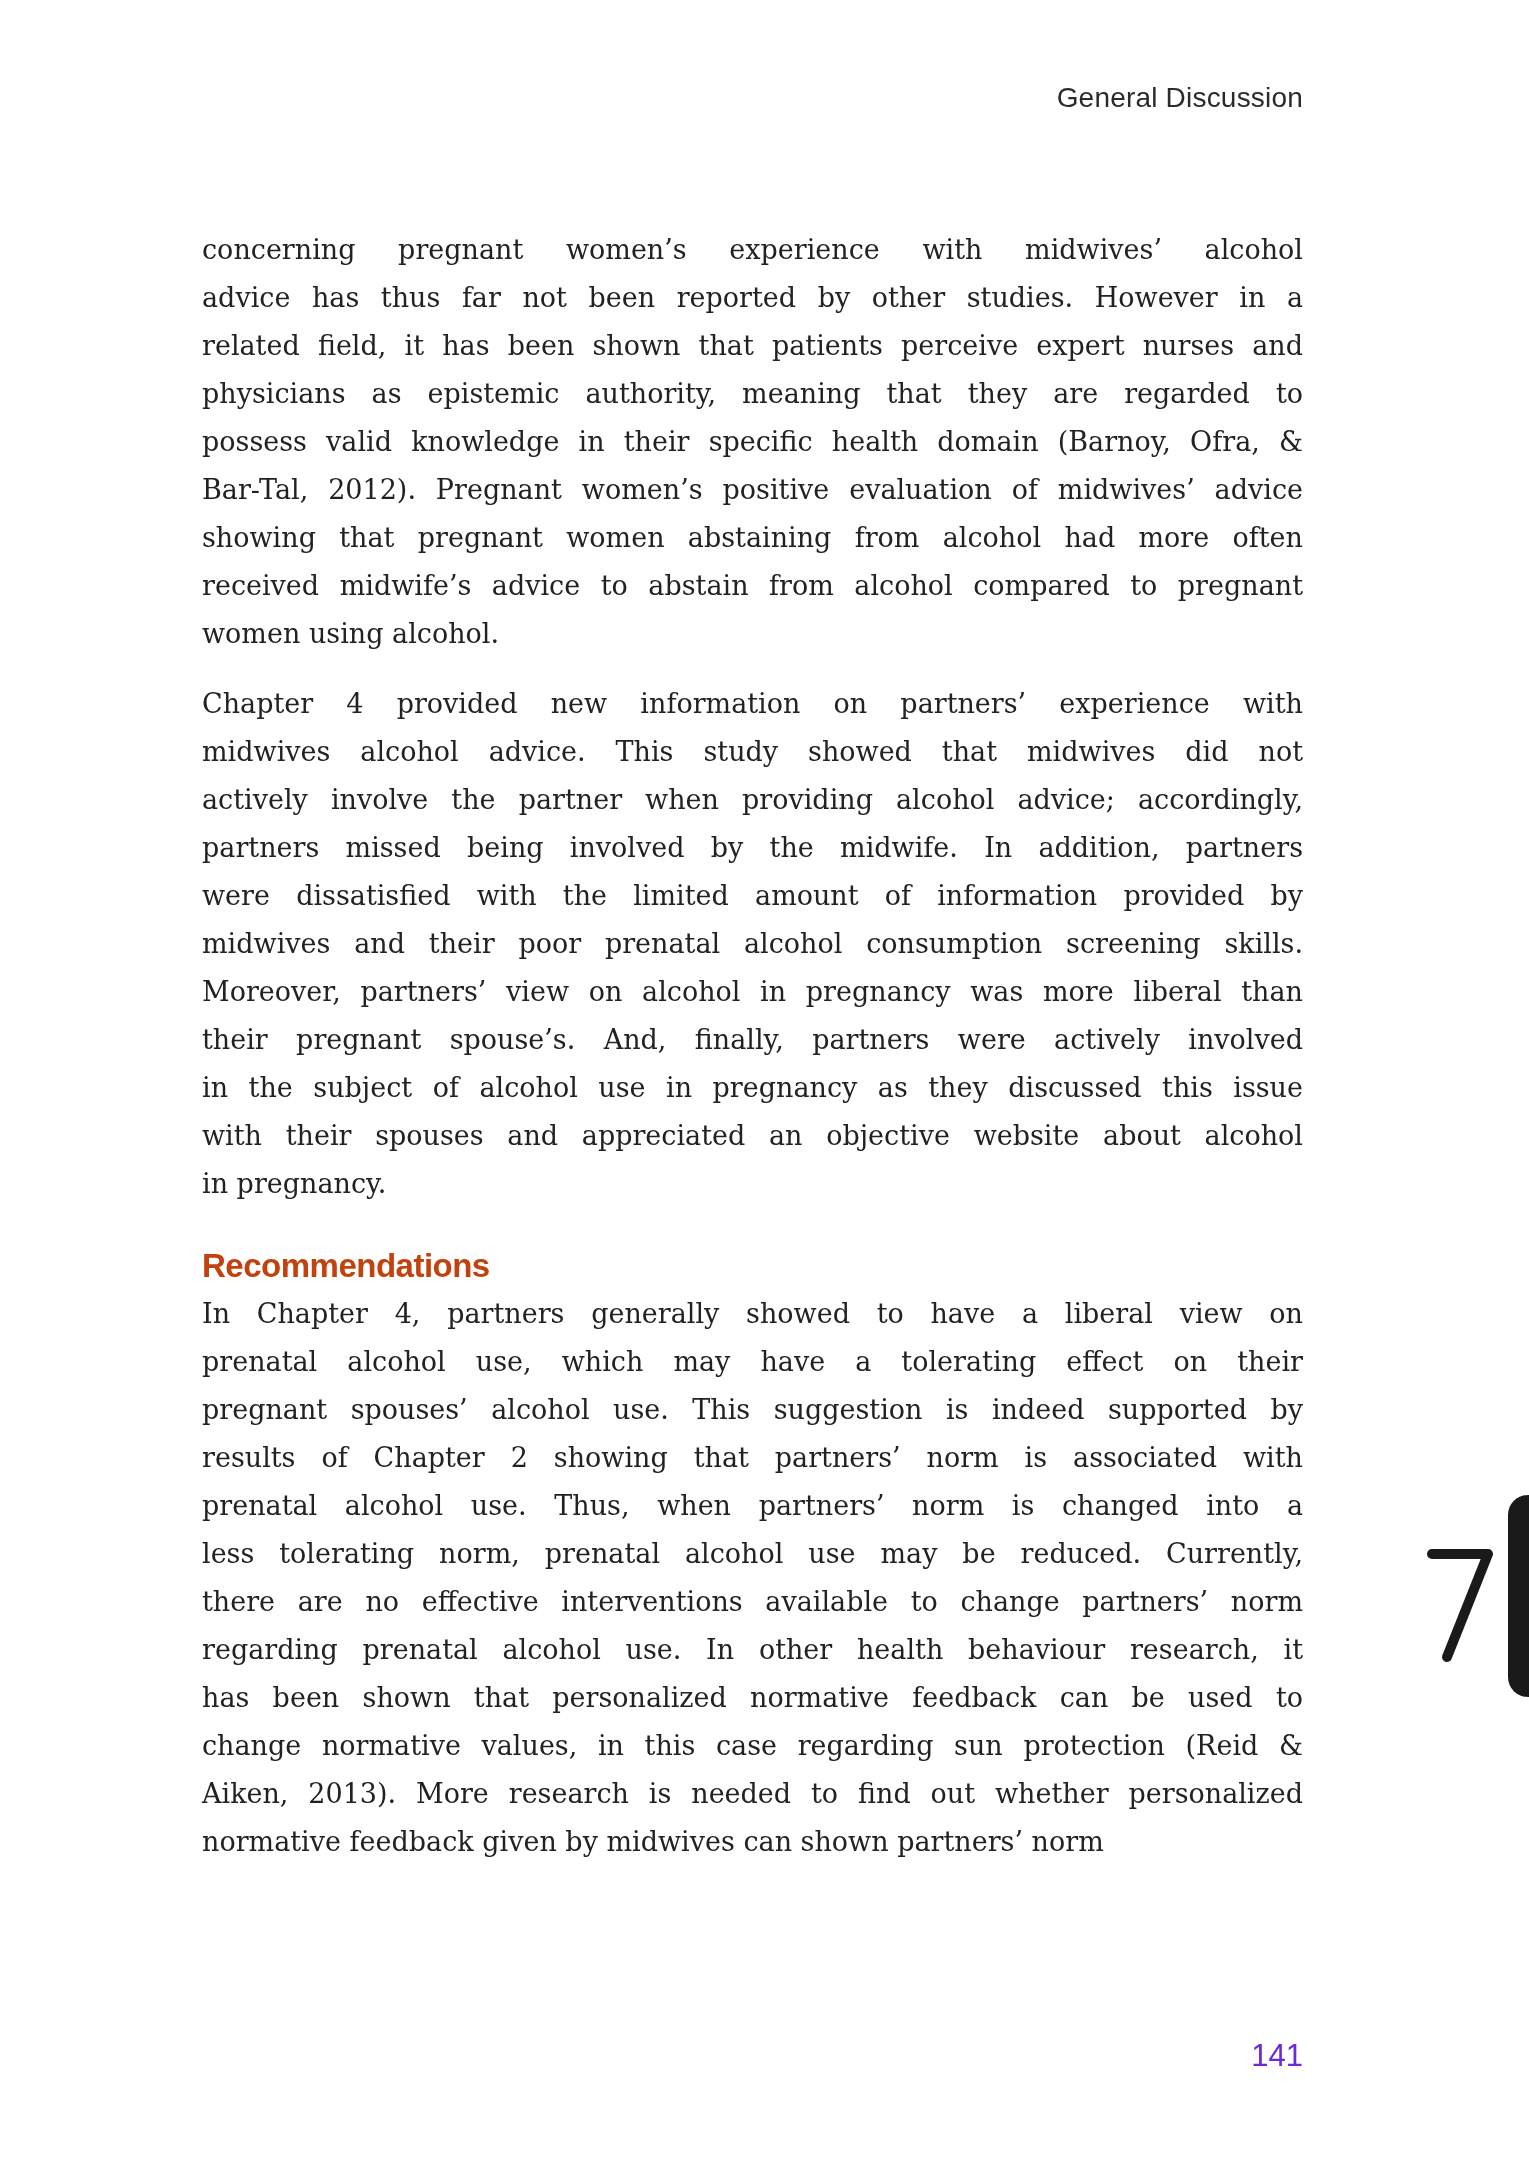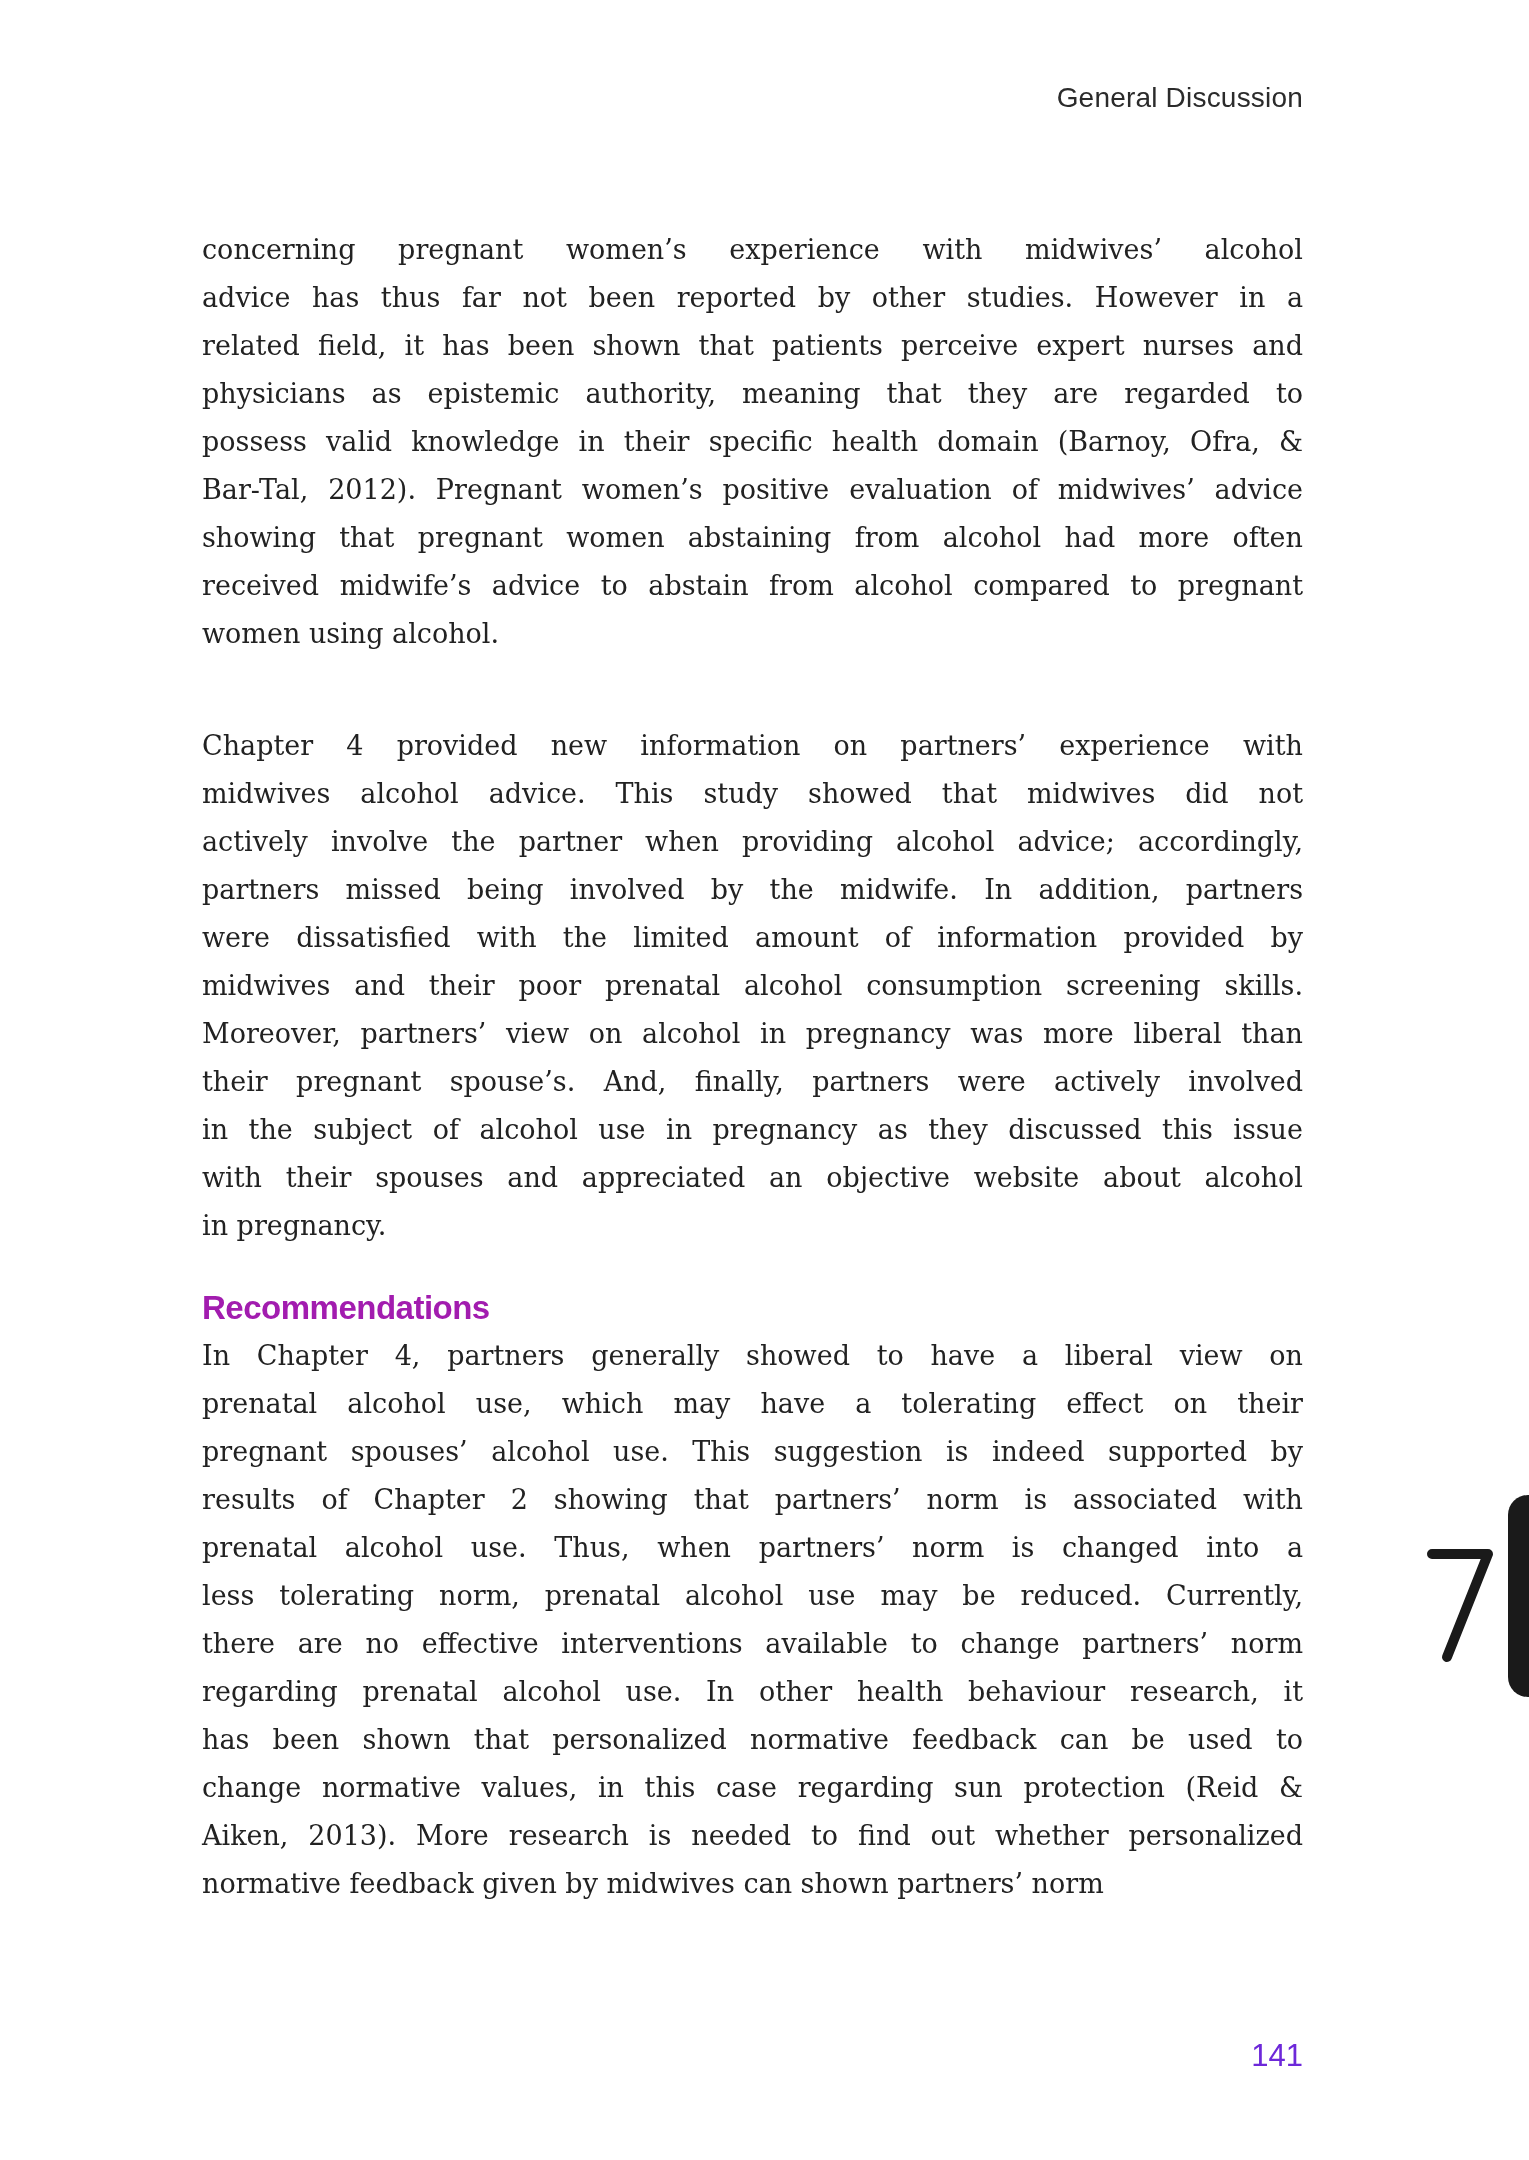--- a/index.html
+++ b/index.html
@@ -24,37 +24,37 @@
     letter-spacing: 0.2px;
     text-align: right;
   }
   .content {
     position: absolute;
     left: 202px;
     top: 226px;
     width: 1101px;
   }
   .para { margin: 0; }
-  .para + .para { margin-top: 64px; }
+  .para + .para { margin-top: 22px; }
   .line {
     font-size: 27px;
     line-height: 48px;
     text-align: justify;
     text-align-last: justify;
     white-space: normal;
   }
   .line.last-line { text-align-last: left; }
   .section-heading {
     margin-top: 34px;
     font-family: "Liberation Sans", sans-serif;
     font-weight: 700;
     font-size: 33px;
     line-height: 48px;
     letter-spacing: -0.5px;
-    color: #a21caf;
+    color: #c2410c;
   }
   .chapter-number {
     position: absolute;
     left: 1420px;
     top: 1540px;
     width: 80px;
     height: 130px;
   }
   .chapter-number svg { display: block; }
   .visually-hidden {

